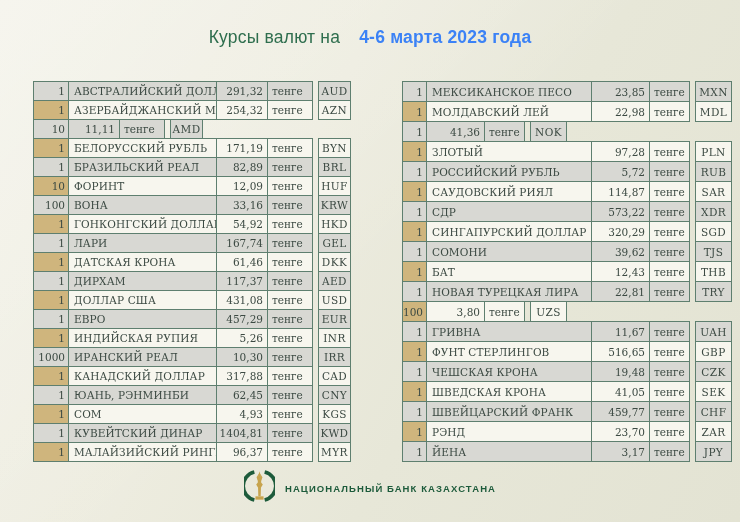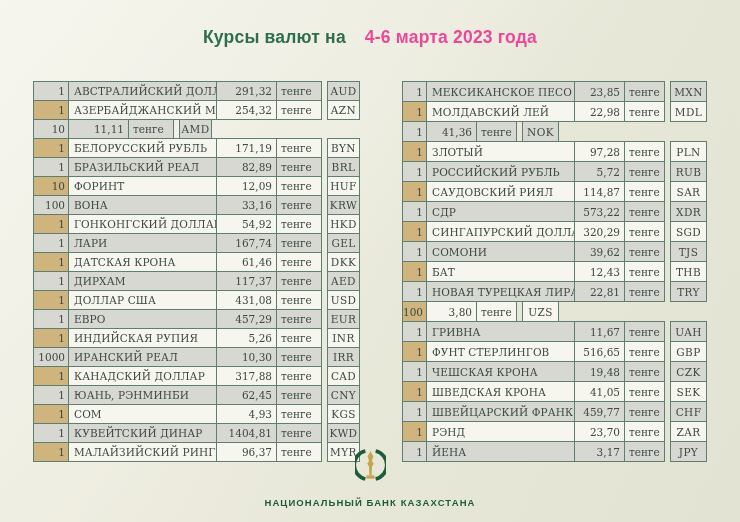--- a/index.html
+++ b/index.html
@@ -9,22 +9,22 @@
     background:linear-gradient(118deg,#f2f1e7 0%,#edecdf 38%,#e7e7d8 62%,#e3e3d3 100%);
   }
   body::before{
     content:"";position:absolute;inset:0;pointer-events:none;
     background:linear-gradient(135deg,rgba(255,255,255,.30) 0%,rgba(255,255,255,.12) 34%,rgba(255,255,255,0) 52%);
   }
   .title{
     position:absolute;top:27px;left:0;width:100%;text-align:center;
     font-size:17.5px;color:#2e6e4e;letter-spacing:.2px;
   }
-  .title .pre{margin-right:19px;font-weight:bold;}
-  .title b{color:#ec4899;font-weight:bold;}
+  .title .pre{margin-right:19px;}
+  .title b{color:#3b82f6;font-weight:bold;}
 
   .ctable{position:absolute;top:81px;}
   .ctable.left{left:33px;}
   .ctable.right{left:402px;}
   .t-row{display:flex;margin-top:-1px;}
   .t-row:first-child{margin-top:0;}
   .cell{
     box-sizing:border-box;border:1px solid #5e7f6f;
     font-family:"DejaVu Serif",serif;font-size:10.5px;color:#3c4a43;
     display:flex;align-items:center;overflow:hidden;white-space:nowrap;
@@ -36,36 +36,36 @@
   .t-row:nth-child(even) .qty{background:#cfb57d;}
   .qty{justify-content:flex-end;padding-right:3px;}
   .name{padding-left:5px;letter-spacing:.1px;}
   .rate{justify-content:flex-end;padding-right:4px;}
   .unit{padding-left:4px;}
   .code{justify-content:center;letter-spacing:.4px;}
 
   .ctable.left  .t-row{height:20px;}
   .ctable.left  .qty{width:36px;}
   .ctable.left  .name{width:149px;}
-  .ctable.left  .rate{width:61px;}
+  .ctable.left  .rate{width:52px;}
   .ctable.left  .unit{width:46px;}
   .ctable.left  .gapcell{width:5px;}
   .ctable.left  .code{width:33px;}
 
   .ctable.right .t-row{height:21px;}
   .ctable.right .qty{width:25px;}
-  .ctable.right .name{width:149px;}
-  .ctable.right .rate{width:51px;}
+  .ctable.right .name{width:166px;}
+  .ctable.right .rate{width:59px;}
   .ctable.right .unit{width:41px;}
   .ctable.right .gapcell{width:5px;}
   .ctable.right .code{width:37px;}
 
   .footer{
     position:absolute;left:0;bottom:14px;width:100%;
-    display:flex;align-items:center;justify-content:center;gap:10px;flex-direction:column;
+    display:flex;align-items:center;justify-content:center;gap:10px;
   }
   .bank-name{
     font-size:9.5px;font-weight:bold;color:#1d5b3b;letter-spacing:1.1px;
   }
 </style>
 </head>
 <body>
 
 <div class="title">
   <span class="pre">Курсы валют на</span><b>4-6 марта 2023 года</b>

